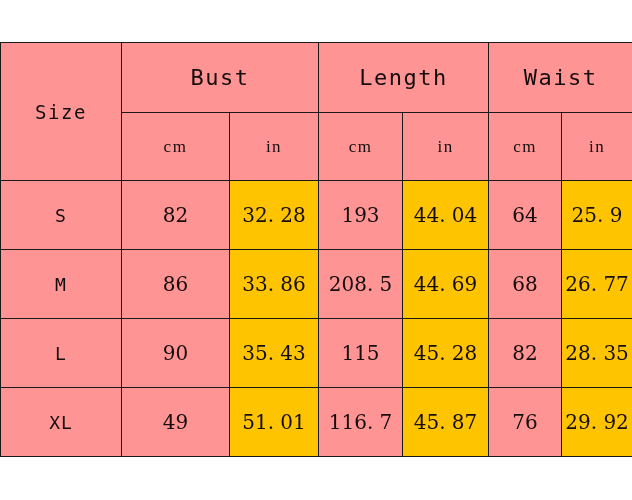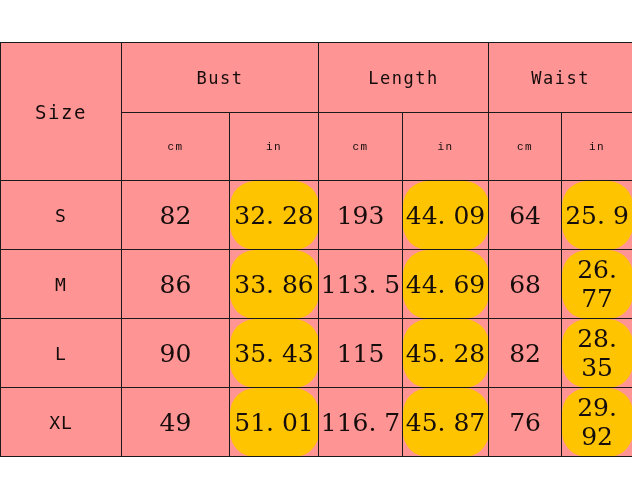--- a/index.html
+++ b/index.html
@@ -37,51 +37,50 @@
     text-align: center;
     vertical-align: middle;
     color: #150c0c;
     padding: 0;
     font-weight: normal;
   }
 
   
   .grp-head {
     font-family: "DejaVu Sans Mono", monospace;
-    font-size: 17px;
+    font-size: 22px;
     letter-spacing: 1.5px;
   }
 
   
   .size-head {
     font-family: "DejaVu Sans Mono", monospace;
     font-size: 19px;
     letter-spacing: 1.5px;
   }
 
   
   .unit-head {
-    font-family: Liberation Mono, monospace;
-    font-size: 11px;
+    font-family: Liberation Serif, serif;
+    font-size: 17px;
     letter-spacing: 1.5px;
   }
 
   
   .cell {
     font-family: "DejaVu Serif", serif;
-    font-size: 25px;
+    font-size: 20px;
   }
   .cell.size-label {
     font-family: "DejaVu Sans Mono", monospace;
     font-size: 18px;
     letter-spacing: 1px;
   }
   .cell.inch {
     background: #ffc400;
-    border-radius: 25px;
   }
 
   
   col.c-size   { width: 121px; }
   col.c-bcm    { width: 108px; }
   col.c-bin    { width: 89px;  }
   col.c-lcm    { width: 84px;  }
   col.c-lin    { width: 86px;  }
   col.c-wcm    { width: 73px;  }
   col.c-win    { width: 71px;  }
@@ -120,30 +119,30 @@
         <td class="unit-head">in</td>
         <td class="unit-head">cm</td>
         <td class="unit-head">in</td>
       </tr>
 
       <tr class="r-data">
         <td class="cell size-label">S</td>
         <td class="cell">82</td>
         <td class="cell inch">32. 28</td>
         <td class="cell">193</td>
-        <td class="cell inch">44. 09</td>
+        <td class="cell inch">44. 04</td>
         <td class="cell">64</td>
         <td class="cell inch">25. 9</td>
       </tr>
 
       <tr class="r-data">
         <td class="cell size-label">M</td>
         <td class="cell">86</td>
         <td class="cell inch">33. 86</td>
-        <td class="cell">113. 5</td>
+        <td class="cell">208. 5</td>
         <td class="cell inch">44. 69</td>
         <td class="cell">68</td>
         <td class="cell inch">26. 77</td>
       </tr>
 
       <tr class="r-data">
         <td class="cell size-label">L</td>
         <td class="cell">90</td>
         <td class="cell inch">35. 43</td>
         <td class="cell">115</td>

